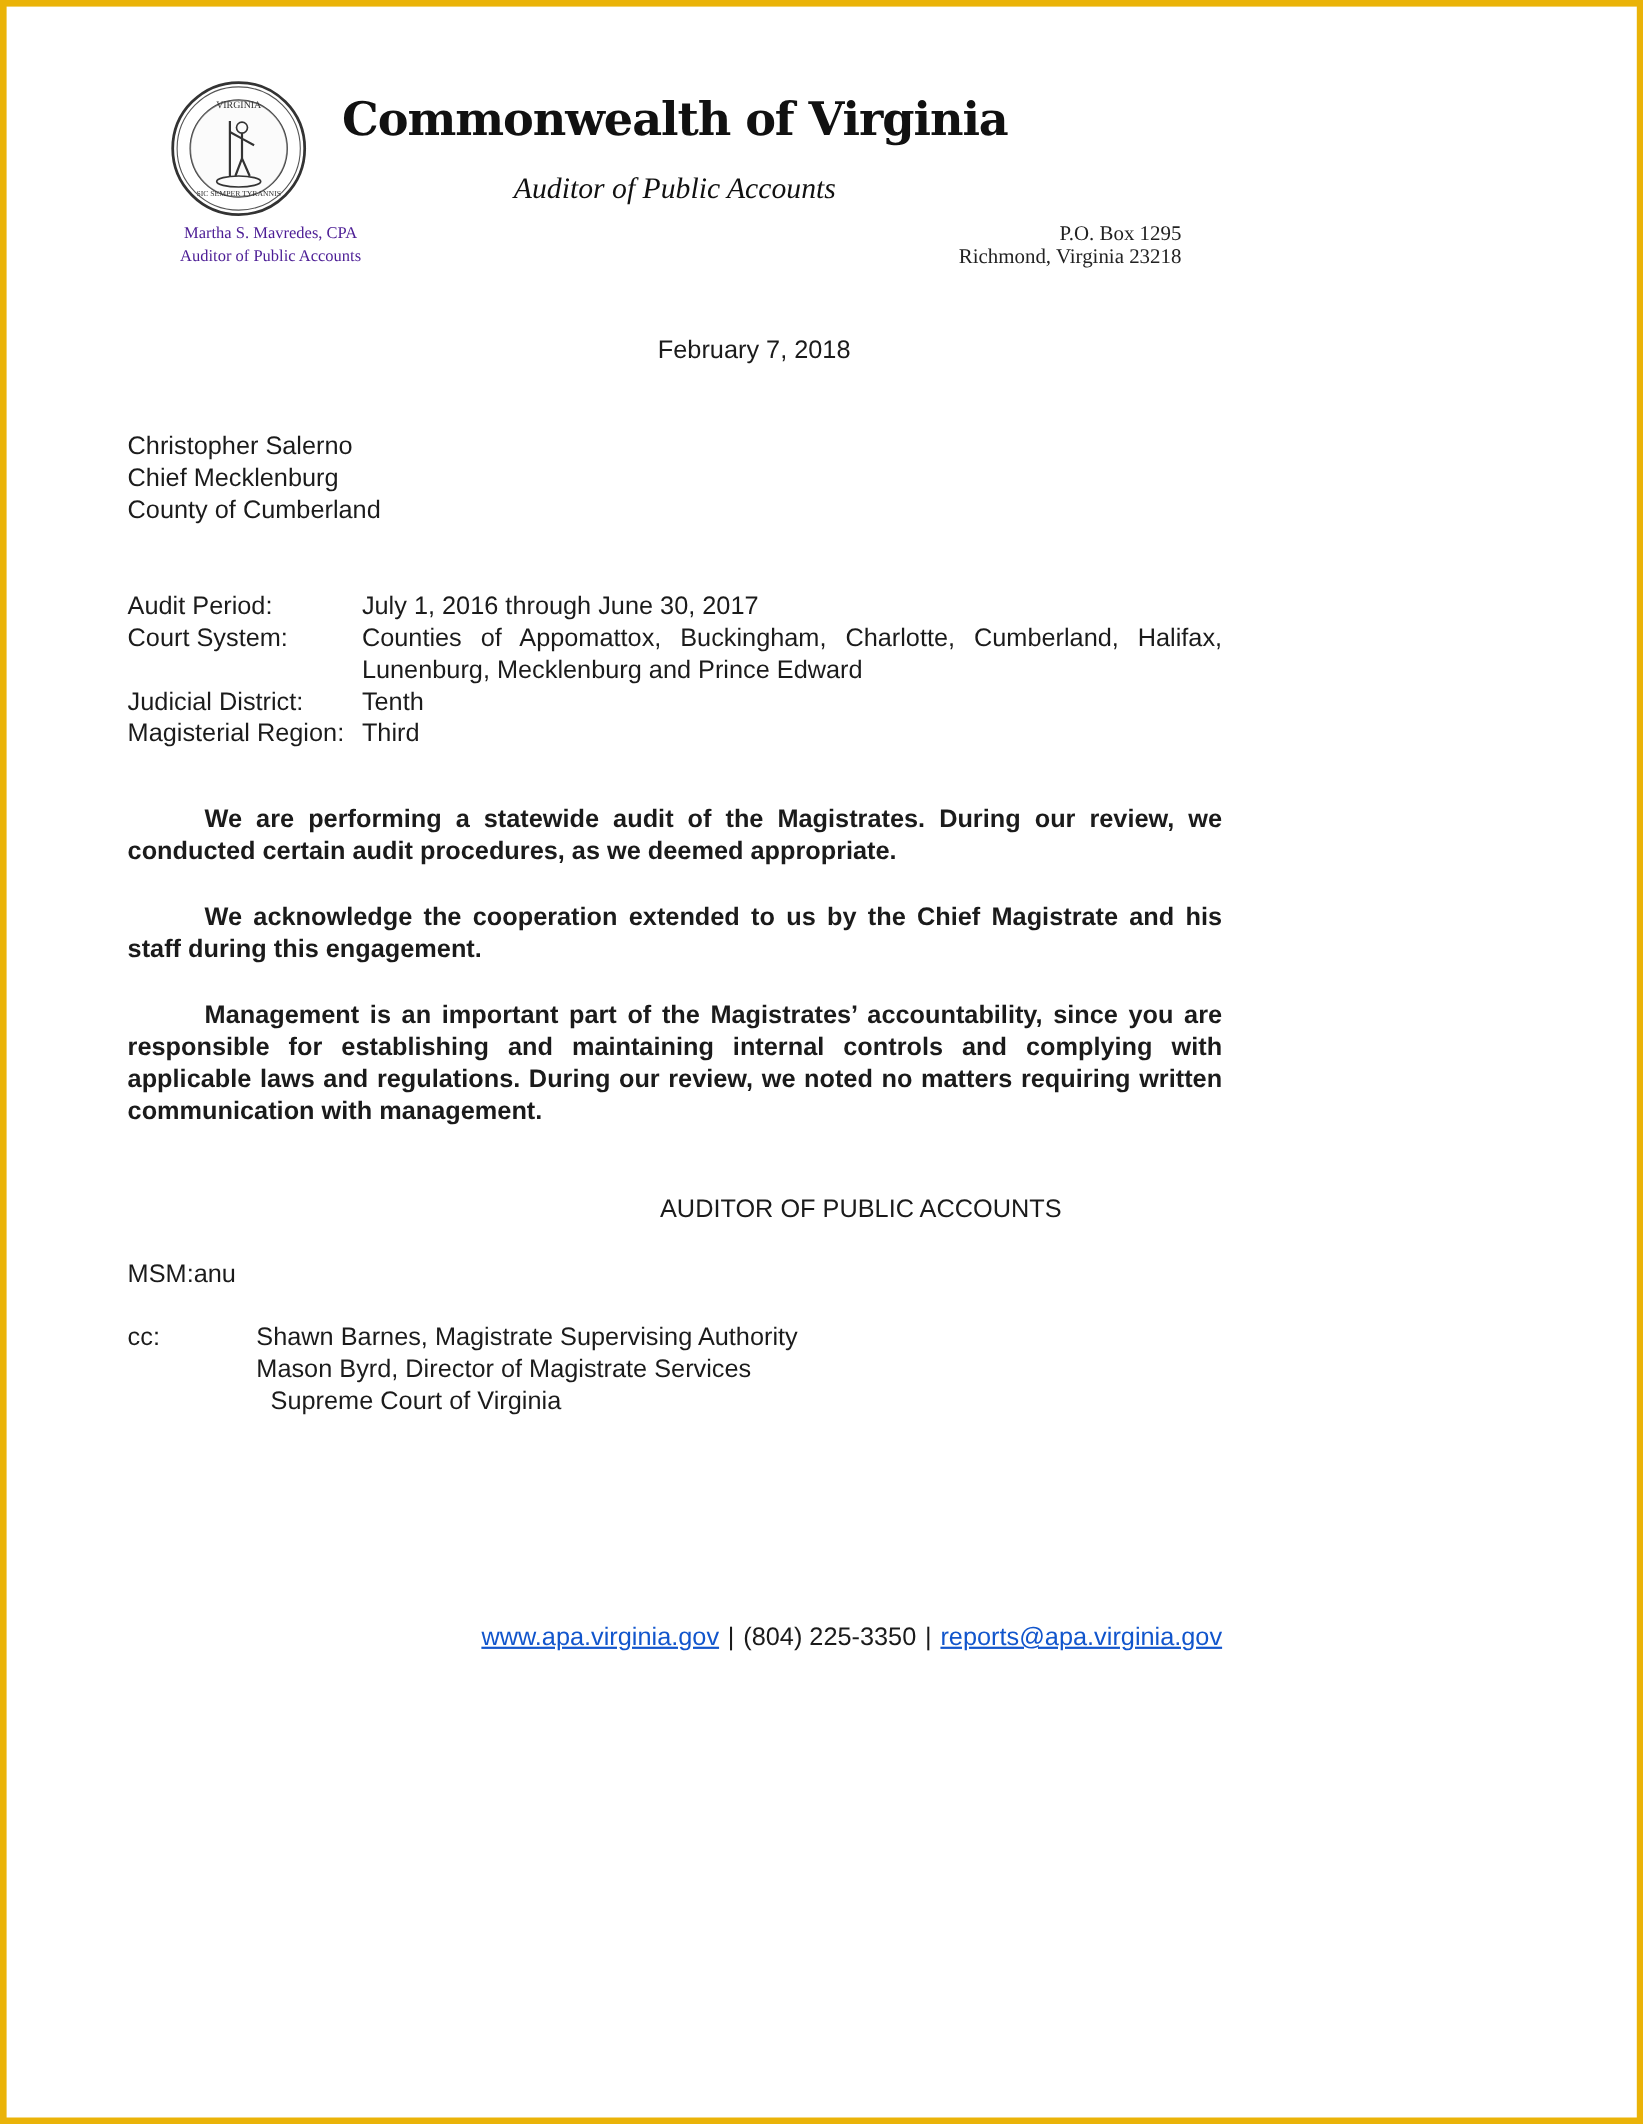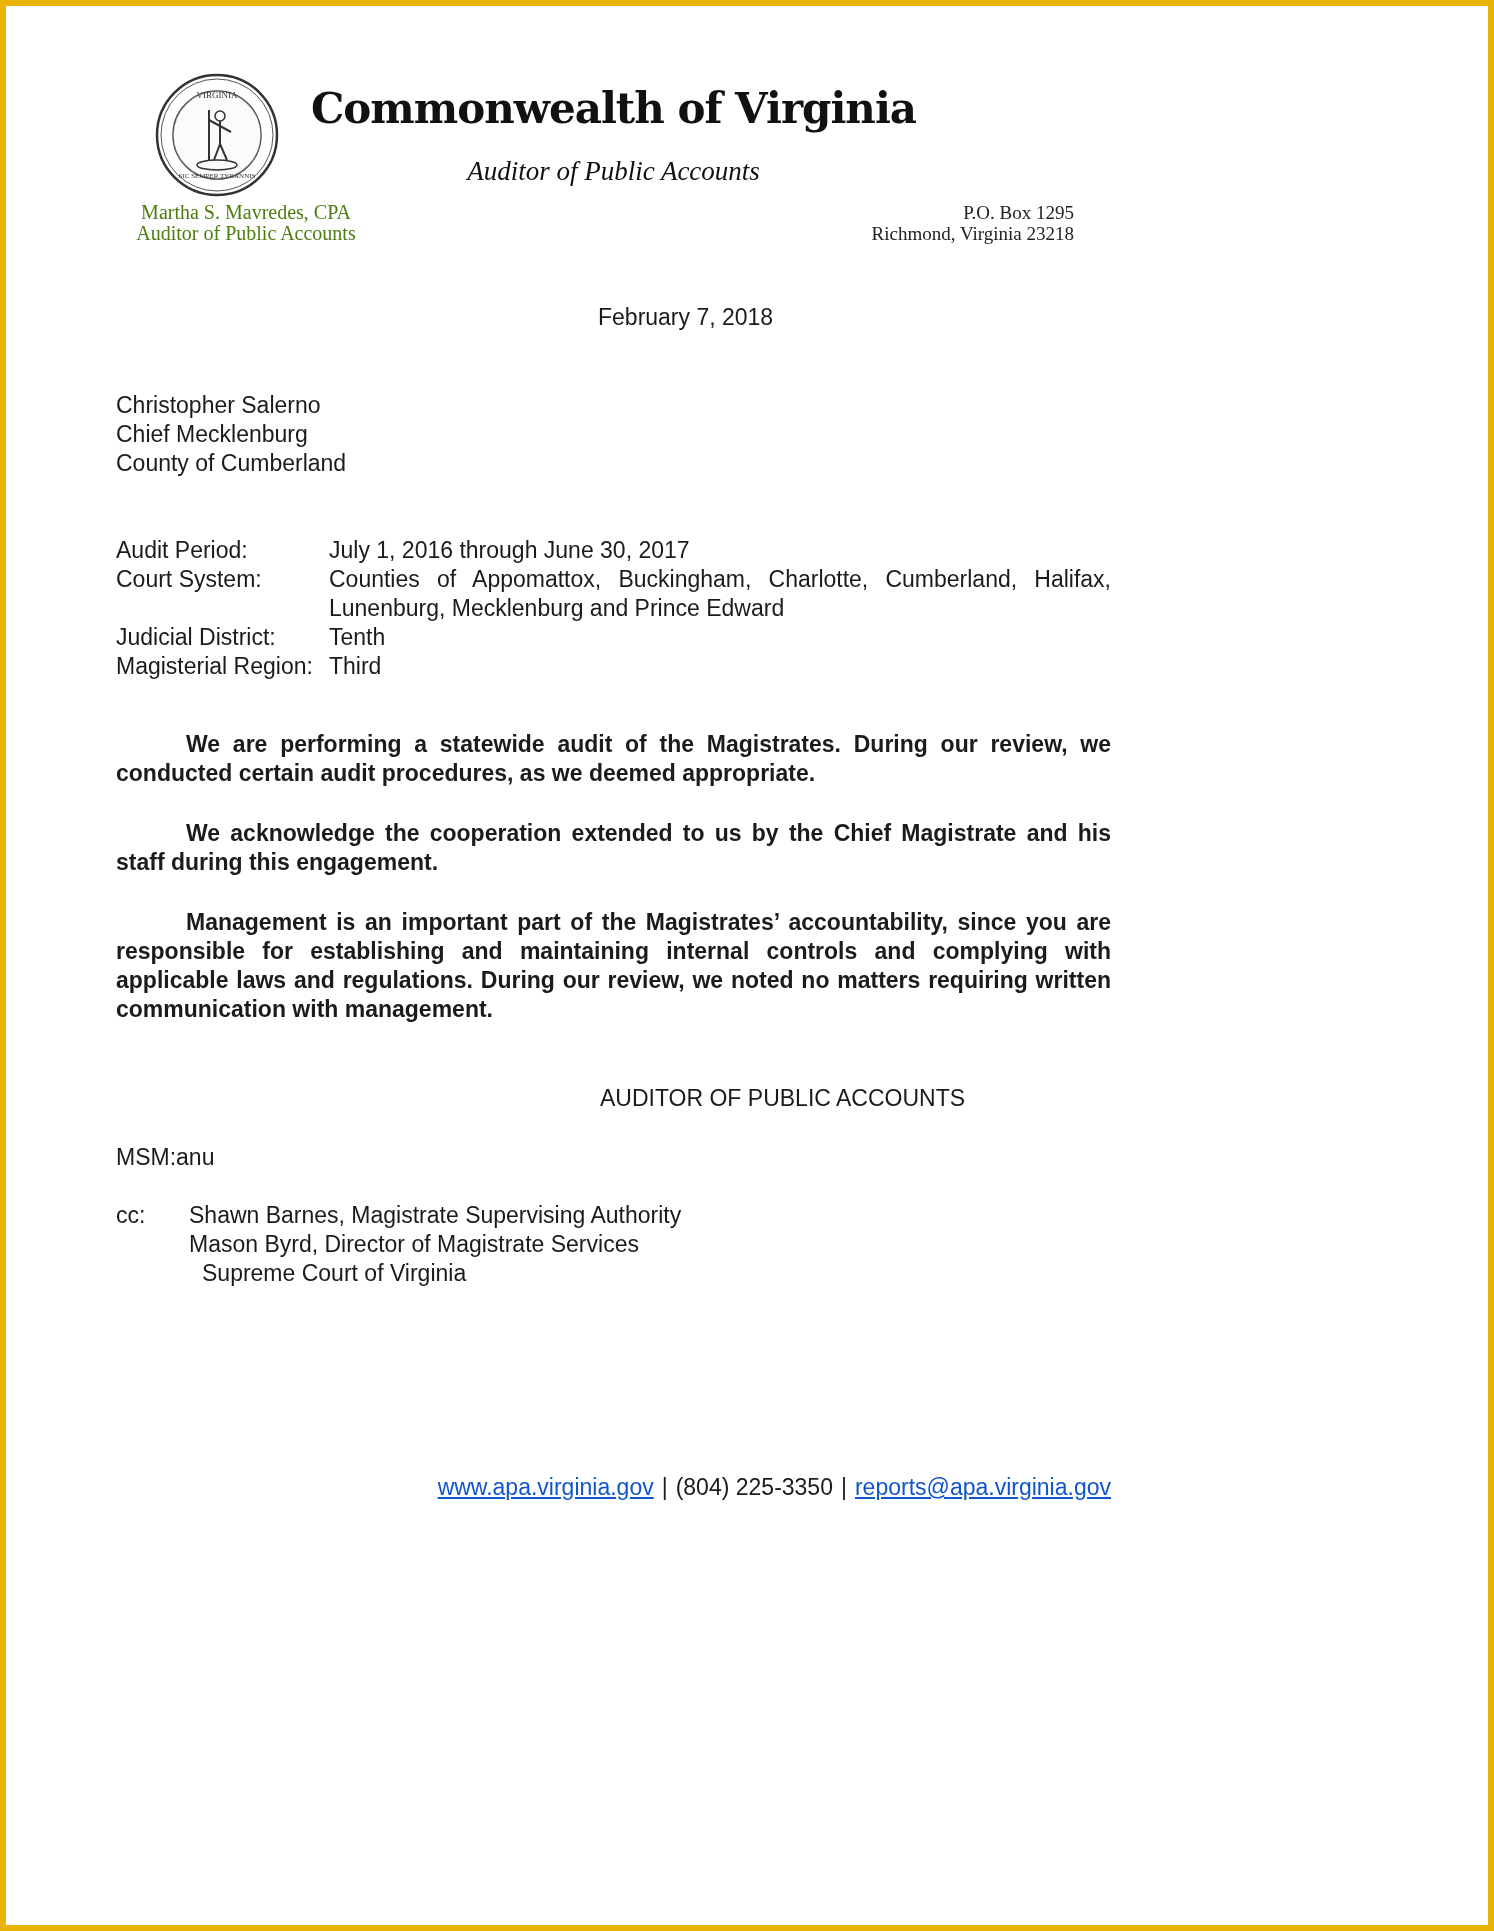--- a/index.html
+++ b/index.html
@@ -34,23 +34,23 @@
     text-align:center;
     font-family:"Liberation Serif", serif;
     font-style:italic;
     font-size:27px;
     color:#111;
   }
   .lh-left {
     position:absolute; left:118px; top:196px; width:244px;
     text-align:center;
     font-family:"Liberation Serif", serif;
-    font-size:20px;
+    font-size:15px;
     line-height:21px;
-    color:#4d7c0f;
+    color:#4c1d95;
   }
   .lh-right {
     position:absolute; left:800px; top:196px; width:268px;
     text-align:right;
     font-family:"Liberation Serif", serif;
     font-size:19px;
     line-height:21px;
     color:#222;
   }
   
@@ -71,20 +71,21 @@
     line-height:29px;
     font-weight:bold;
   }
   .signature { position:absolute; left:594px; top:1079px; }
   .reference { position:absolute; left:110px; top:1138px; }
   .cc-block {
     position:absolute; left:110px; top:1195px;
     display:grid;
     grid-template-columns:73px auto;
     line-height:29px;
+    gap:44px;
   }
   .cc-lines .indent { padding-left:13px; }
   
   .footer {
     position:absolute; left:110px; top:1468px; width:995px;
     text-align:right;
   }
   .footer a, .footer .link {
     color:#1155cc;
     text-decoration:underline;

